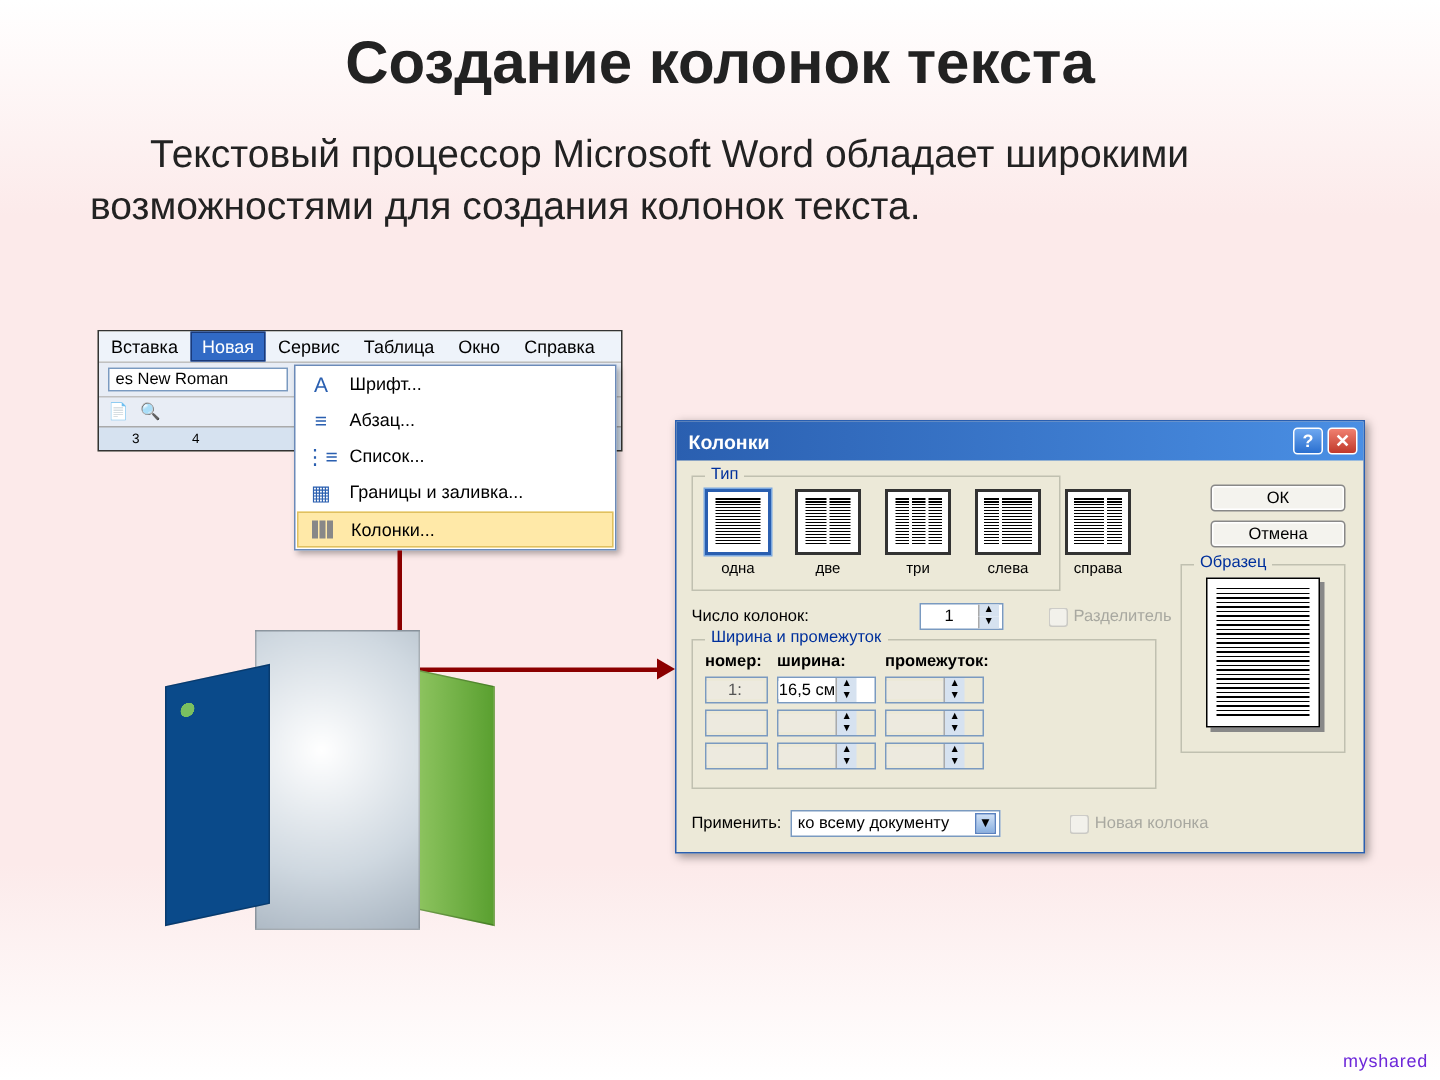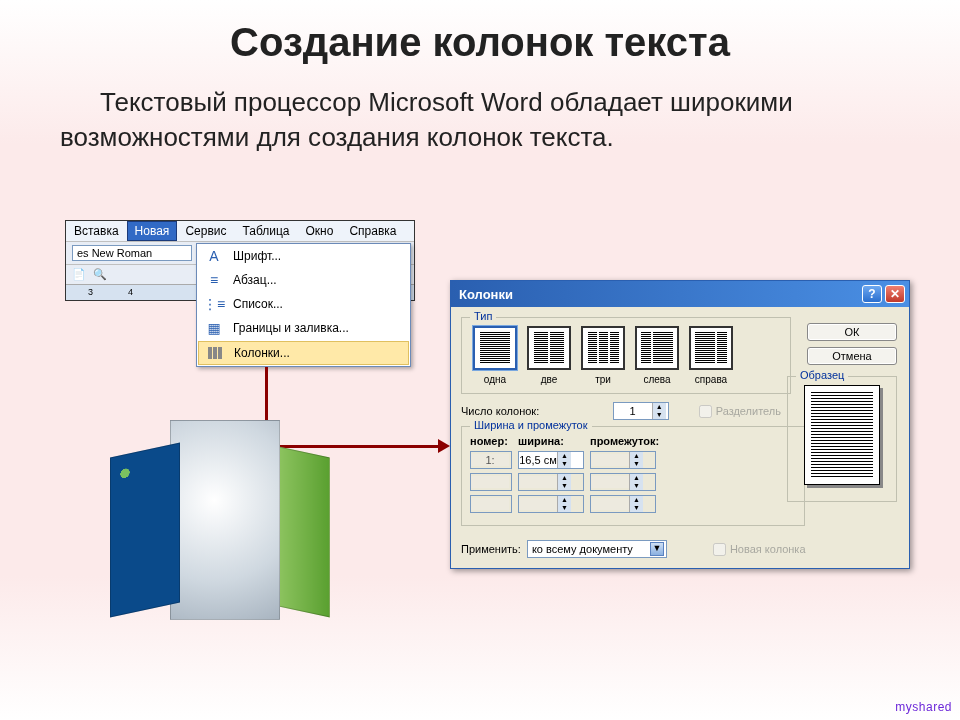--- a/index.html
+++ b/index.html
@@ -138,21 +138,21 @@
     position: relative;
   }
   .group-label {
     position: absolute;
     top: -8px; left: 8px;
     background: #ece9d8;
     padding: 0 4px;
     color: #00309c;
     font-size: 11px;
   }
-  .type-row { display: flex; gap: 4px; }
+  .type-row { display: flex; gap: 16px; }
   .type-opt {
     width: 50px; text-align: center;
     cursor: pointer;
   }
   .type-box {
     width: 44px; height: 44px;
     border: 2px solid #333;
     background: #fff;
     display: flex; align-items: center; justify-content: center;
     margin: 0 auto 4px;
@@ -371,21 +371,21 @@
       <div class="titlebtn help">?</div>
       <div class="titlebtn close">✕</div>
     </div>
   </div>
   <div class="dlgbody">
     <div class="btncol">
       <div class="winbtn">ОК</div>
       <div class="winbtn">Отмена</div>
     </div>
 
-    <div class="group" style="width:330px;">
+    <div class="group" style="width:246px;">
       <div class="group-label">Тип</div>
       <div class="type-row">
         <div class="type-opt">
           <div class="type-box sel">
               <div class="col-icon one">
                 <div></div>
               </div>
             </div>
           <div class="type-lbl">одна</div>
         </div>
@@ -439,21 +439,21 @@
               <div>▼</div>
             </div>
         </div>
         <label class="chk disabled">
           <input type="checkbox" disabled="" style="">
             <span>Разделитель</span>
         </label>
       </div>
     </div>
 
-    <div class="group" style="width:344px; margin-top:6px;">
+    <div class="group" style="width:310px; margin-top:6px;">
       <div class="group-label">Ширина и промежуток</div>
       <div class="thead">
         <span>номер:</span>
         <span>ширина:</span>
         <span>промежуток:</span>
       </div>
       <div class="row">
         <div class="spin disabled" style="width:42px;">
             <input disabled="" value="1:" style="">
           </div>

